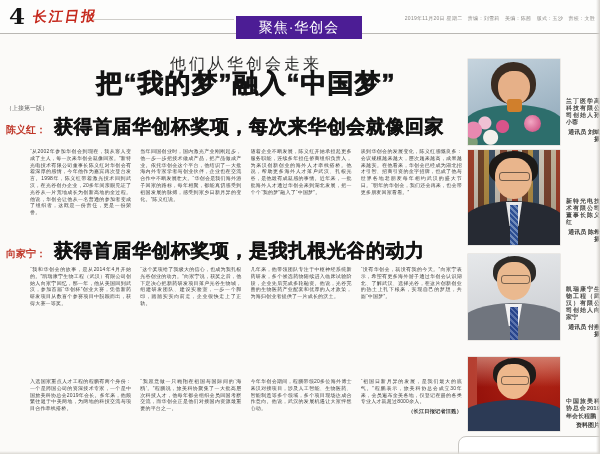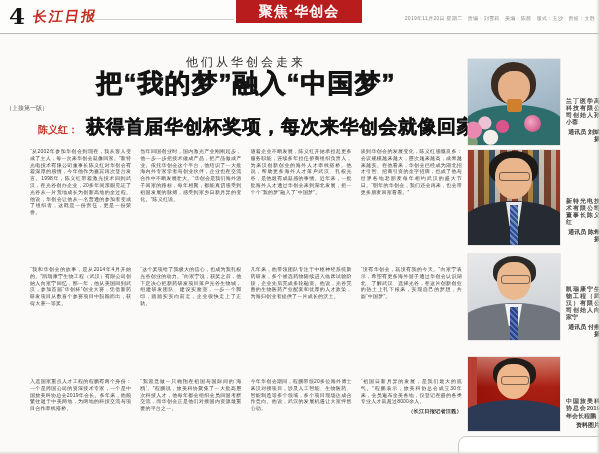--- a/index.html
+++ b/index.html
@@ -7,33 +7,33 @@
         font-family:"Liberation Sans",sans-serif;-webkit-font-smoothing:antialiased;}
   
   .header{position:absolute;left:0;top:0;width:600px;height:33px;background:#fdfdfc;
           border-bottom:1px solid #b9b7b3;}
   .pagenum{position:absolute;left:9px;top:2px;font-family:"DejaVu Serif",serif;
            font-size:23px;font-weight:bold;color:#161616;}
   .masthead{position:absolute;left:33px;top:8px;font-family:"DejaVu Serif",serif;
             font-size:14px;font-weight:bold;color:#c5281c;transform:skewX(-10deg) rotate(-1deg);
             letter-spacing:2px;}
   .headrule{position:absolute;left:92px;top:19px;width:142px;height:1px;background:#cfcdc9;}
-  .banner{position:absolute;left:236px;top:0;width:126px;height:23px;background:#b91c1c;
-          color:#ffffff;font-size:14px;font-weight:bold;letter-spacing:1px;
+  .banner{position:absolute;left:236px;top:16px;width:126px;height:23px;background:#4c1d95;
+          color:#ffffff;font-size:14px;font-weight:normal;letter-spacing:1px;
           display:flex;align-items:center;justify-content:center;}
   .dateline{position:absolute;right:5px;top:15px;font-size:5px;color:#8a8885;letter-spacing:.3px;}
   
   .kicker{position:absolute;left:30px;top:54px;width:432px;text-align:center;
-          font-size:12px;color:#2e2e2e;letter-spacing:3px;}
+          font-size:16px;color:#2e2e2e;letter-spacing:3px;}
   .main-title{position:absolute;left:10px;top:66px;width:472px;text-align:center;
           font-size:26px;font-weight:900;color:#141414;letter-spacing:1px;
           -webkit-text-stroke:.7px #141414;}
   .continued{position:absolute;left:6px;top:104px;font-size:6px;color:#5a5a5a;}
   
-  .sec-head{position:absolute;left:6px;display:flex;align-items:flex-end;margin-left:32px;}
+  .sec-head{position:absolute;left:6px;display:flex;align-items:flex-end;}
   .speaker{width:48px;flex:0 0 48px;color:#c0392b;font-size:10px;font-weight:bold;
            padding-bottom:3px;}
   .sec-title{font-size:19px;font-weight:800;color:#121212;letter-spacing:.5px;
              -webkit-text-stroke:.4px #121212;white-space:nowrap;}
   
   .sec-body{position:absolute;left:30px;width:432px;display:grid;
             grid-template-columns:repeat(4,1fr);column-gap:9px;overflow:hidden;}
   .col{font-size:5px;line-height:6.8px;letter-spacing:.2px;color:#3d3d3d;
        text-align:justify;overflow:hidden;}
   .credit-line{margin-top:3px;text-align:right;font-size:5.2px;color:#2f2f2f;font-weight:bold;}
@@ -117,20 +117,24 @@
     <div class="speaker">陈义红：</div>
     <div class="sec-title">获得首届华创杯奖项，每次来华创会就像回家</div>
   </div>
   <div class="sec-body" style="top:148px;height:85px;">
     <div class="col">“从2002年参加华创会到现在，我从客人变成了主人，每一次来华创会就像回家。”新特光电技术有限公司董事长陈义红对华创会有着深厚的感情，今年他作为嘉宾再次登台发言。1998年，陈义红带着激光技术回到武汉，在光谷创办企业，20多年间亲眼见证了光谷从一片荒地成长为创新高地的全过程。他说，华创会让他从一名普通的参加者变成了组织者，这既是一份责任，更是一份荣誉。</div>
     <div class="col">当年回国创业时，国内激光产业刚刚起步，他一步一步把技术做成产品，把产品做成产业。依托华创会这个平台，他结识了一大批海内外专家学者与创业伙伴，企业也在交流合作中不断发展壮大。“华创会是我们海外游子回家的路标，每年相聚，都能真切感受到祖国发展的脉搏，感受到家乡日新月异的变化。”陈义红说。</div>
     <div class="col">随着企业不断发展，陈义红开始承担起更多服务职能，连续多年担任侨商组织负责人，为来汉创新创业的海外人才牵线搭桥。他说，帮助更多海外人才落户武汉、扎根光谷，是他最有成就感的事情。近年来，一批批海外人才通过华创会来到湖北发展，把一个个“我的梦”融入了“中国梦”。</div>
     <div class="col">谈到华创会的发展变化，陈义红感慨良多：会议规模越来越大，层次越来越高，成果越来越实。在他看来，华创会已经成为湖北招才引智、招商引资的金字招牌，也成了他与世界各地老朋友每年相约武汉的盛大节日。“明年的华创会，我们还会再来，也会带更多朋友回家看看。”</div>
   </div>
 
+  <div class="sec-head" style="top:238px;">
+    <div class="speaker">向家宁：</div>
+    <div class="sec-title">获得首届华创杯奖项，是我扎根光谷的动力</div>
+  </div>
   <div class="sec-body" style="top:266px;height:78px;">
     <div class="col">“我和华创会的故事，是从2014年4月开始的。”凯瑞康宁生物工程（武汉）有限公司创始人向家宁回忆，那一年，他从美国回到武汉，参加首届“华创杯”创业大赛，凭借新药研发项目从数百个参赛项目中脱颖而出，获得大赛一等奖。</div>
     <div class="col">“这个奖项给了我极大的信心，也成为我扎根光谷创业的动力。”向家宁说，获奖之后，他下定决心把新药研发项目落户光谷生物城，组建研发团队、建设实验室，一步一个脚印，踏踏实实向前走，企业很快走上了正轨。</div>
     <div class="col">几年来，他带领团队专注于中枢神经系统新药研发，多个候选药物陆续进入临床试验阶段，企业先后完成多轮融资。他说，光谷完善的生物医药产业配套和优厚的人才政策，为海归创业者提供了一片成长的沃土。</div>
     <div class="col">“没有华创会，就没有我的今天。”向家宁表示，希望有更多海外游子通过华创会认识湖北、了解武汉、选择光谷，在这片创新创业的热土上扎下根来，实现自己的梦想，共圆“中国梦”。</div>
   </div>
 
   <div class="sec-body" style="top:378px;height:60px;">
     <div class="col">入选国家重点人才工程的程鹏有两个身份：一个是跨国公司的资深技术专家，一个是中国旅美科协总会2019年会长。多年来，他频繁往返于中美两地，为两地的科技交流与项目合作牵线搭桥。</div>
     <div class="col">“我愿意做一只翱翔在祖国与国际间的‘海鸥’。”程鹏说，旅美科协聚集了一大批高层次科技人才，他每年都会组织会员回国考察交流，而华创会正是他们对接国内资源最重要的平台之一。</div>

